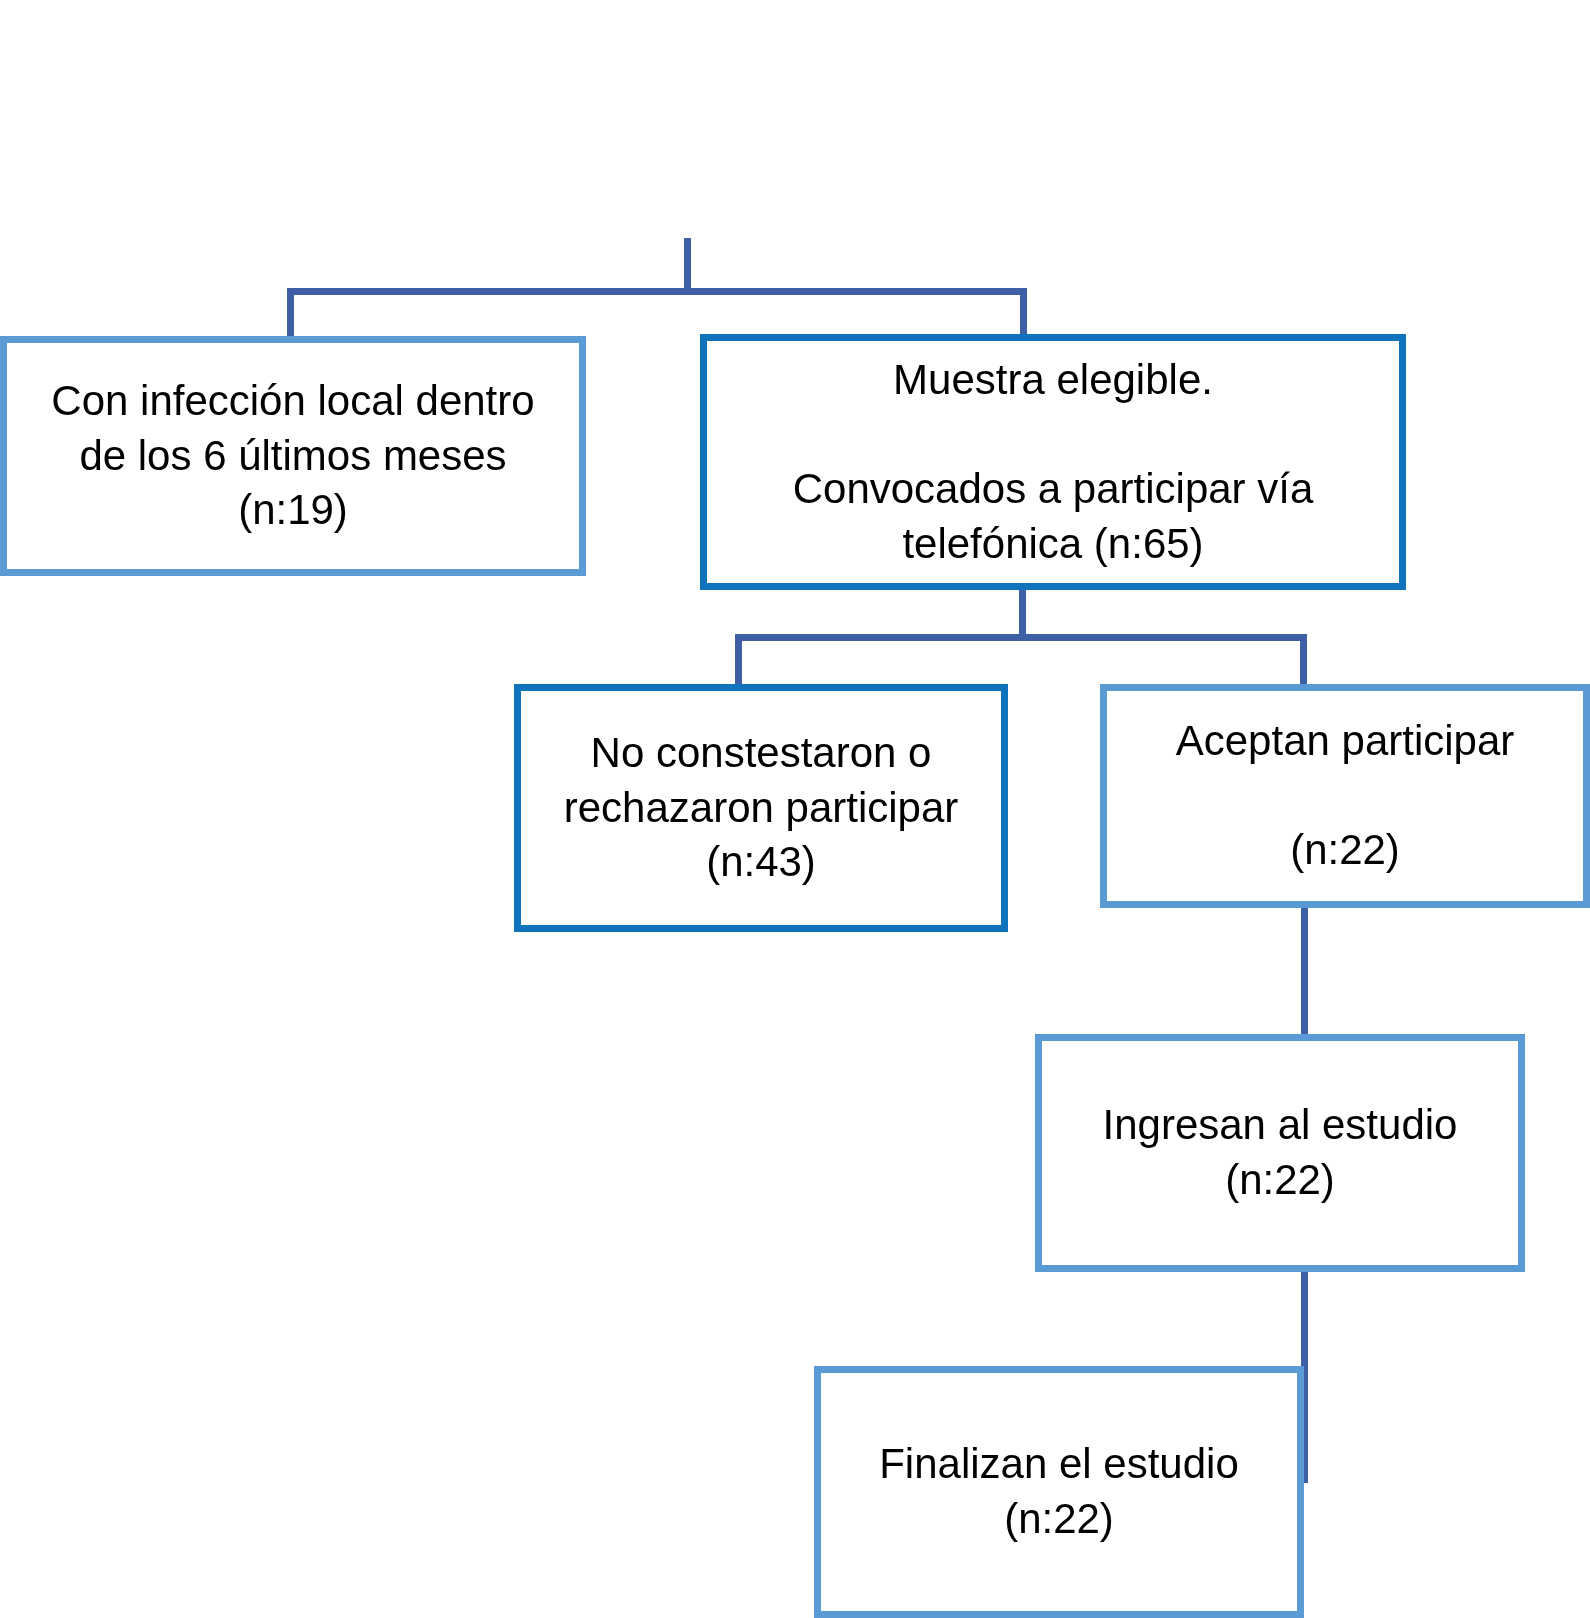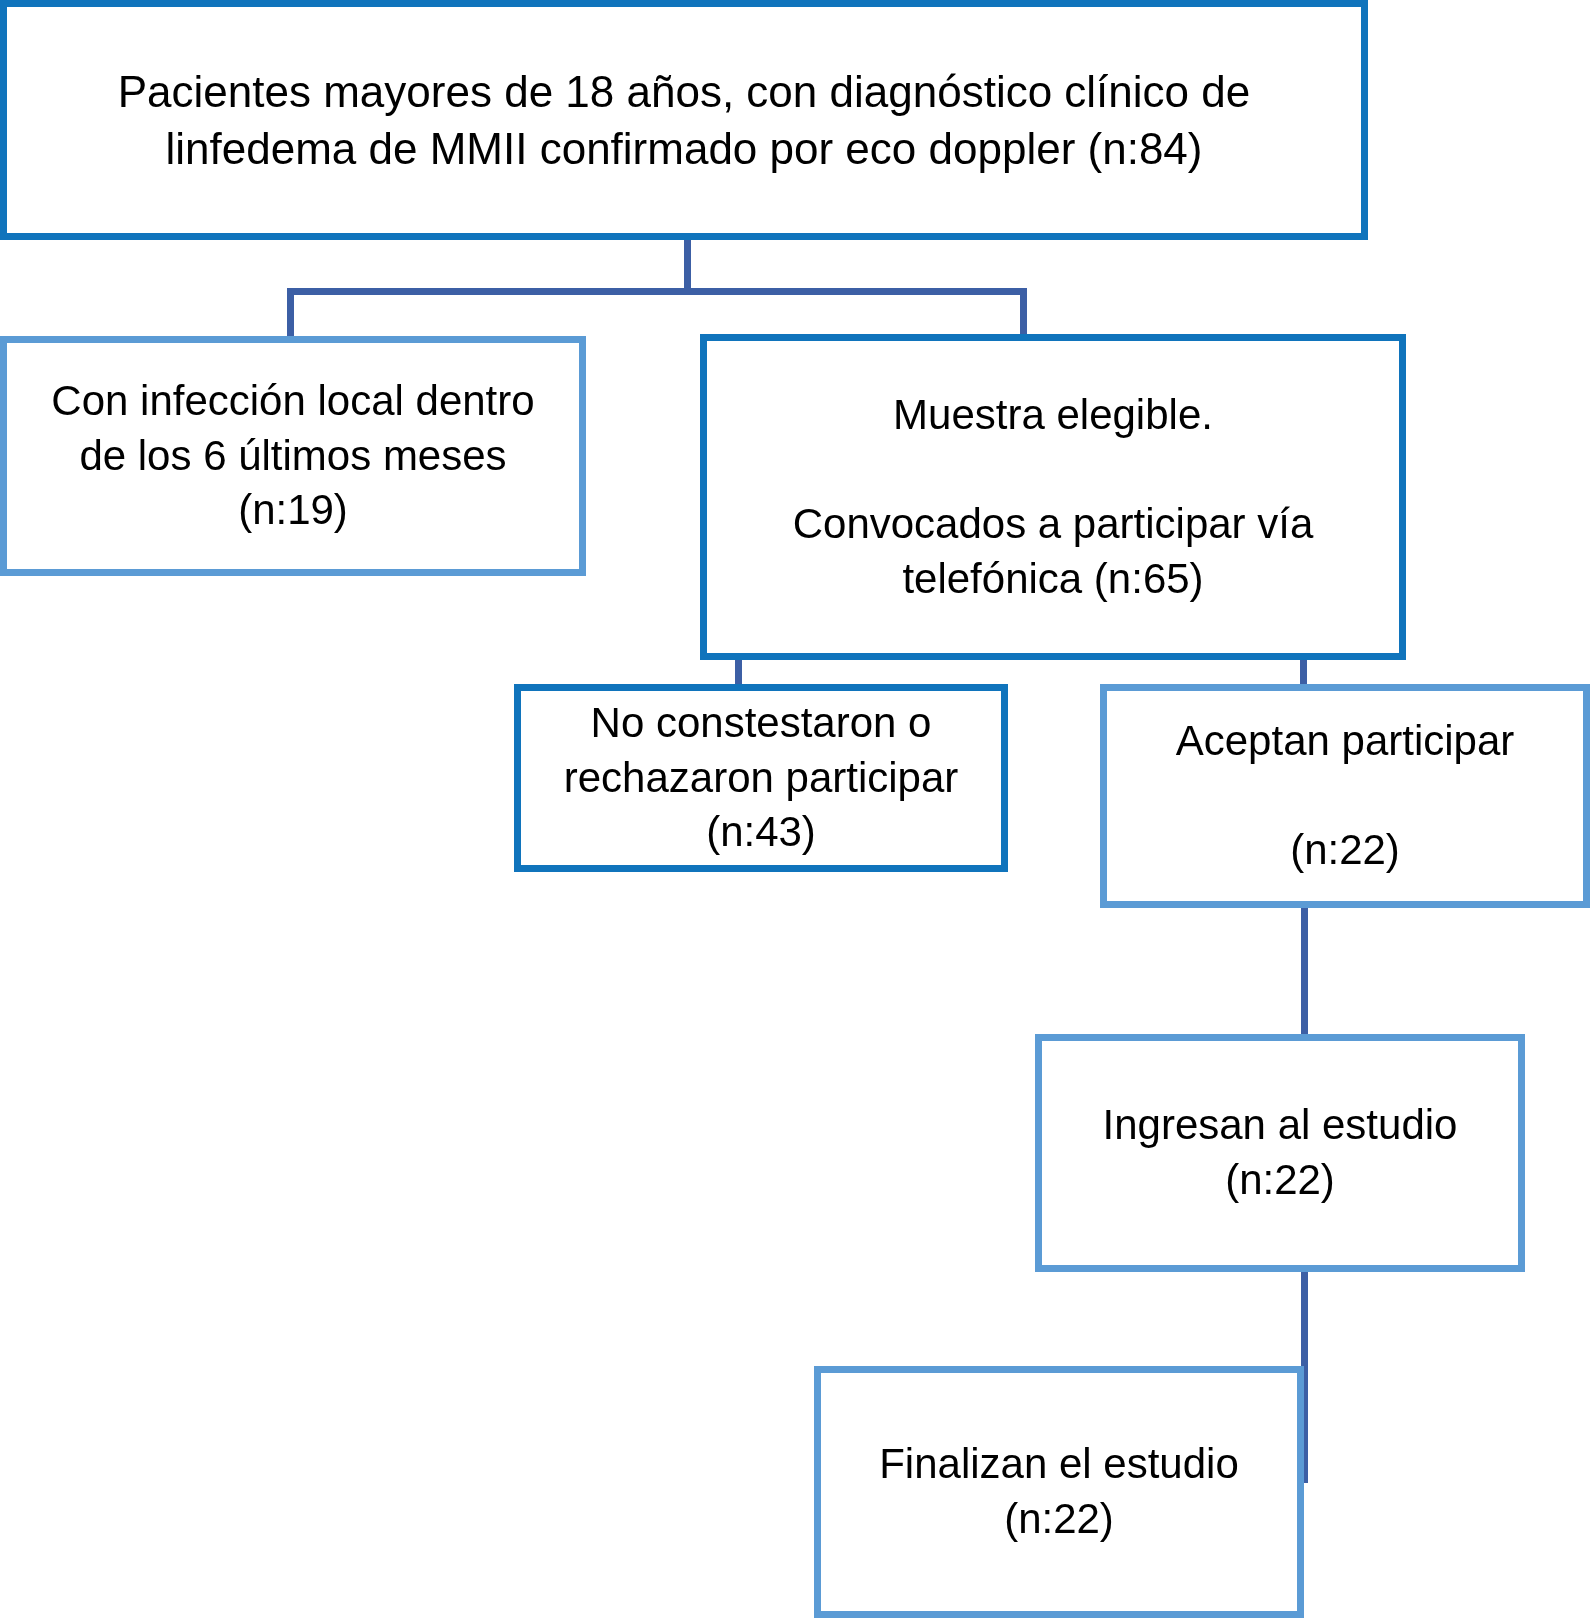--- a/index.html
+++ b/index.html
@@ -40,27 +40,27 @@
     padding: 0 26px;
   }
   #node-excluded {
     left: 0px;  top: 336px; width: 586px; height: 240px;
     border: 7px solid #5B9BD5;
     font-size: 42px;
     padding: 0 18px;
     justify-content: flex-end;
   }
   #node-eligible {
-    left: 700px; top: 334px; width: 706px; height: 326px;
+    left: 700px; top: 334px; width: 706px; height: 256px;
     border: 7px solid #1074BC;
     font-size: 42px;
     padding: 0 18px;
   }
   #node-nonresponse {
-    left: 514px; top: 684px; width: 494px; height: 188px;
+    left: 514px; top: 684px; width: 494px; height: 248px;
     border: 7px solid #1074BC;
     font-size: 42px;
     padding: 0 22px;
   }
   #node-accepted {
     left: 1100px; top: 684px; width: 490px; height: 224px;
     border: 7px solid #5B9BD5;
     font-size: 42px;
     padding: 0 34px;
   }
@@ -117,23 +117,20 @@
   <div class="conn conn-v" id="c2-stem"></div>
   <div class="conn conn-h" id="c2-bar"></div>
   <div class="conn conn-v" id="c2-left"></div>
   <div class="conn conn-v" id="c2-right"></div>
 
   <div class="conn conn-v" id="c3-stem"></div>
 
   <div class="conn conn-v" id="c4-v"></div>
   <div class="conn conn-h" id="c4-h"></div>
 
-  <div class="node" id="node-screened">
-    <span class="txt">Pacientes mayores de 18 años, con diagnóstico clínico de linfedema de MMII confirmado por eco doppler (n:84)</span>
-  </div>
 
   <div class="node" id="node-excluded">
     <span class="txt">Con infección local dentro de los 6 últimos meses (n:19)</span>
   </div>
 
   <div class="node" id="node-eligible">
     <span class="txt">Muestra elegible.
 
 Convocados a participar vía telefónica (n:65)</span>
   </div>

